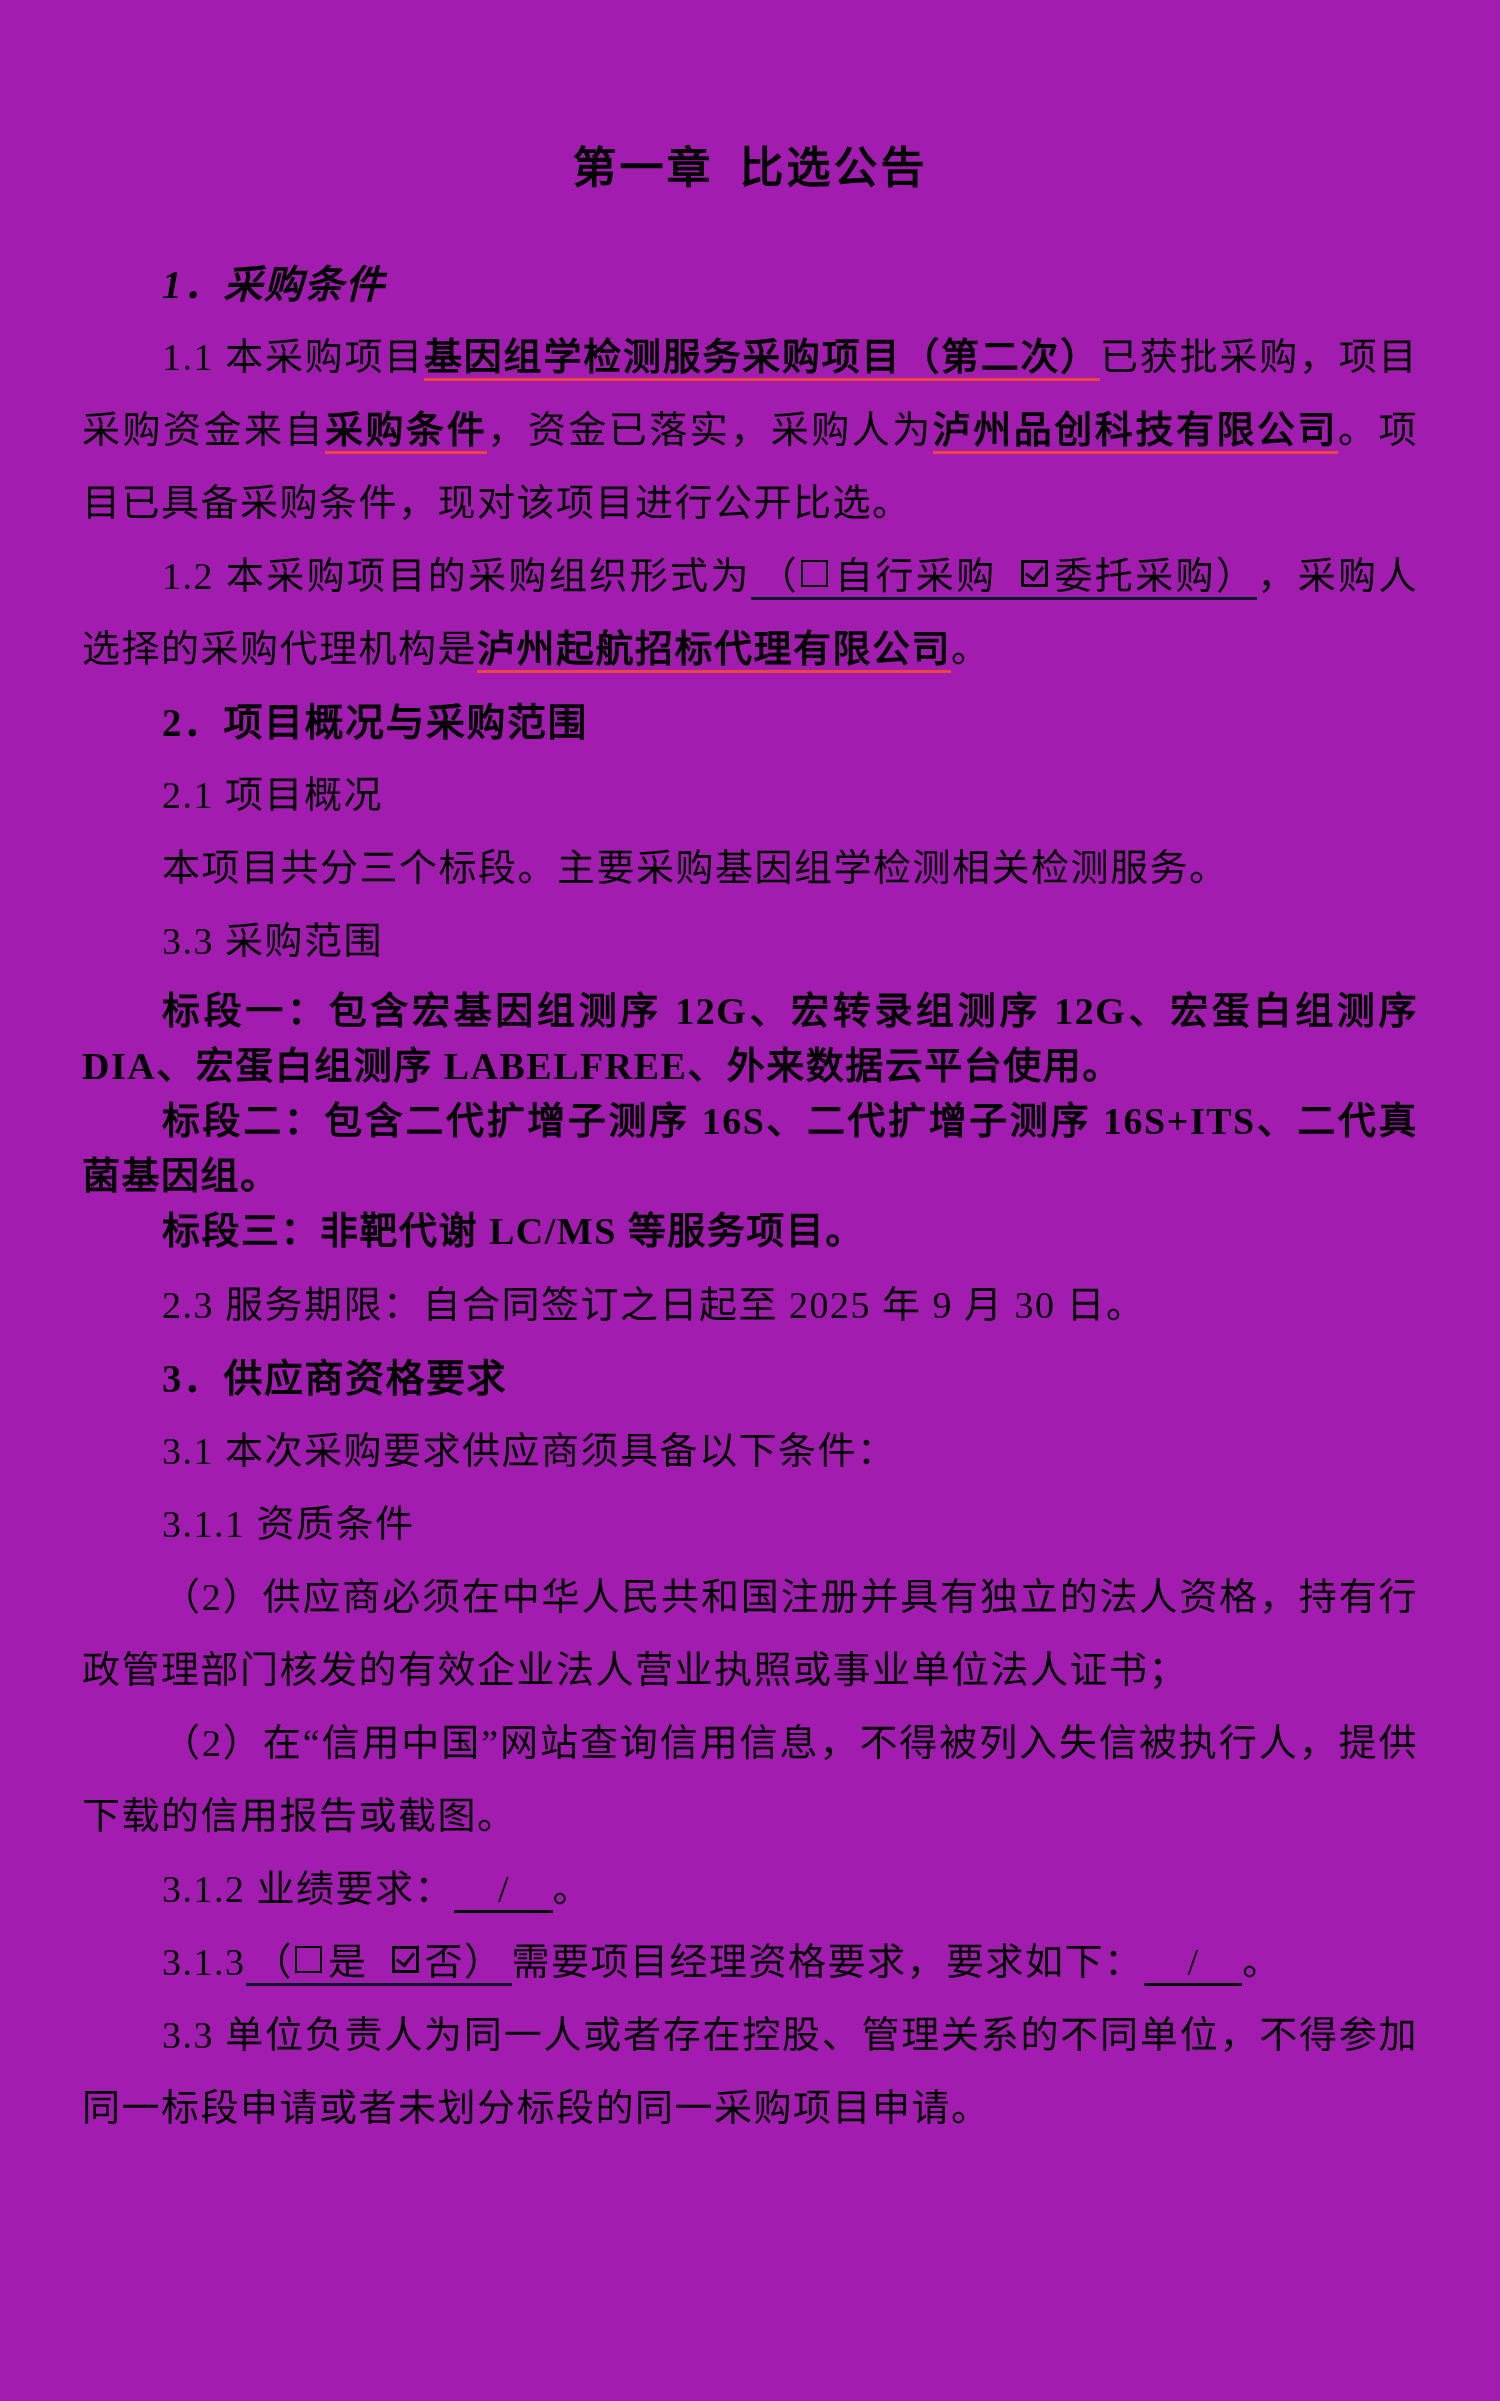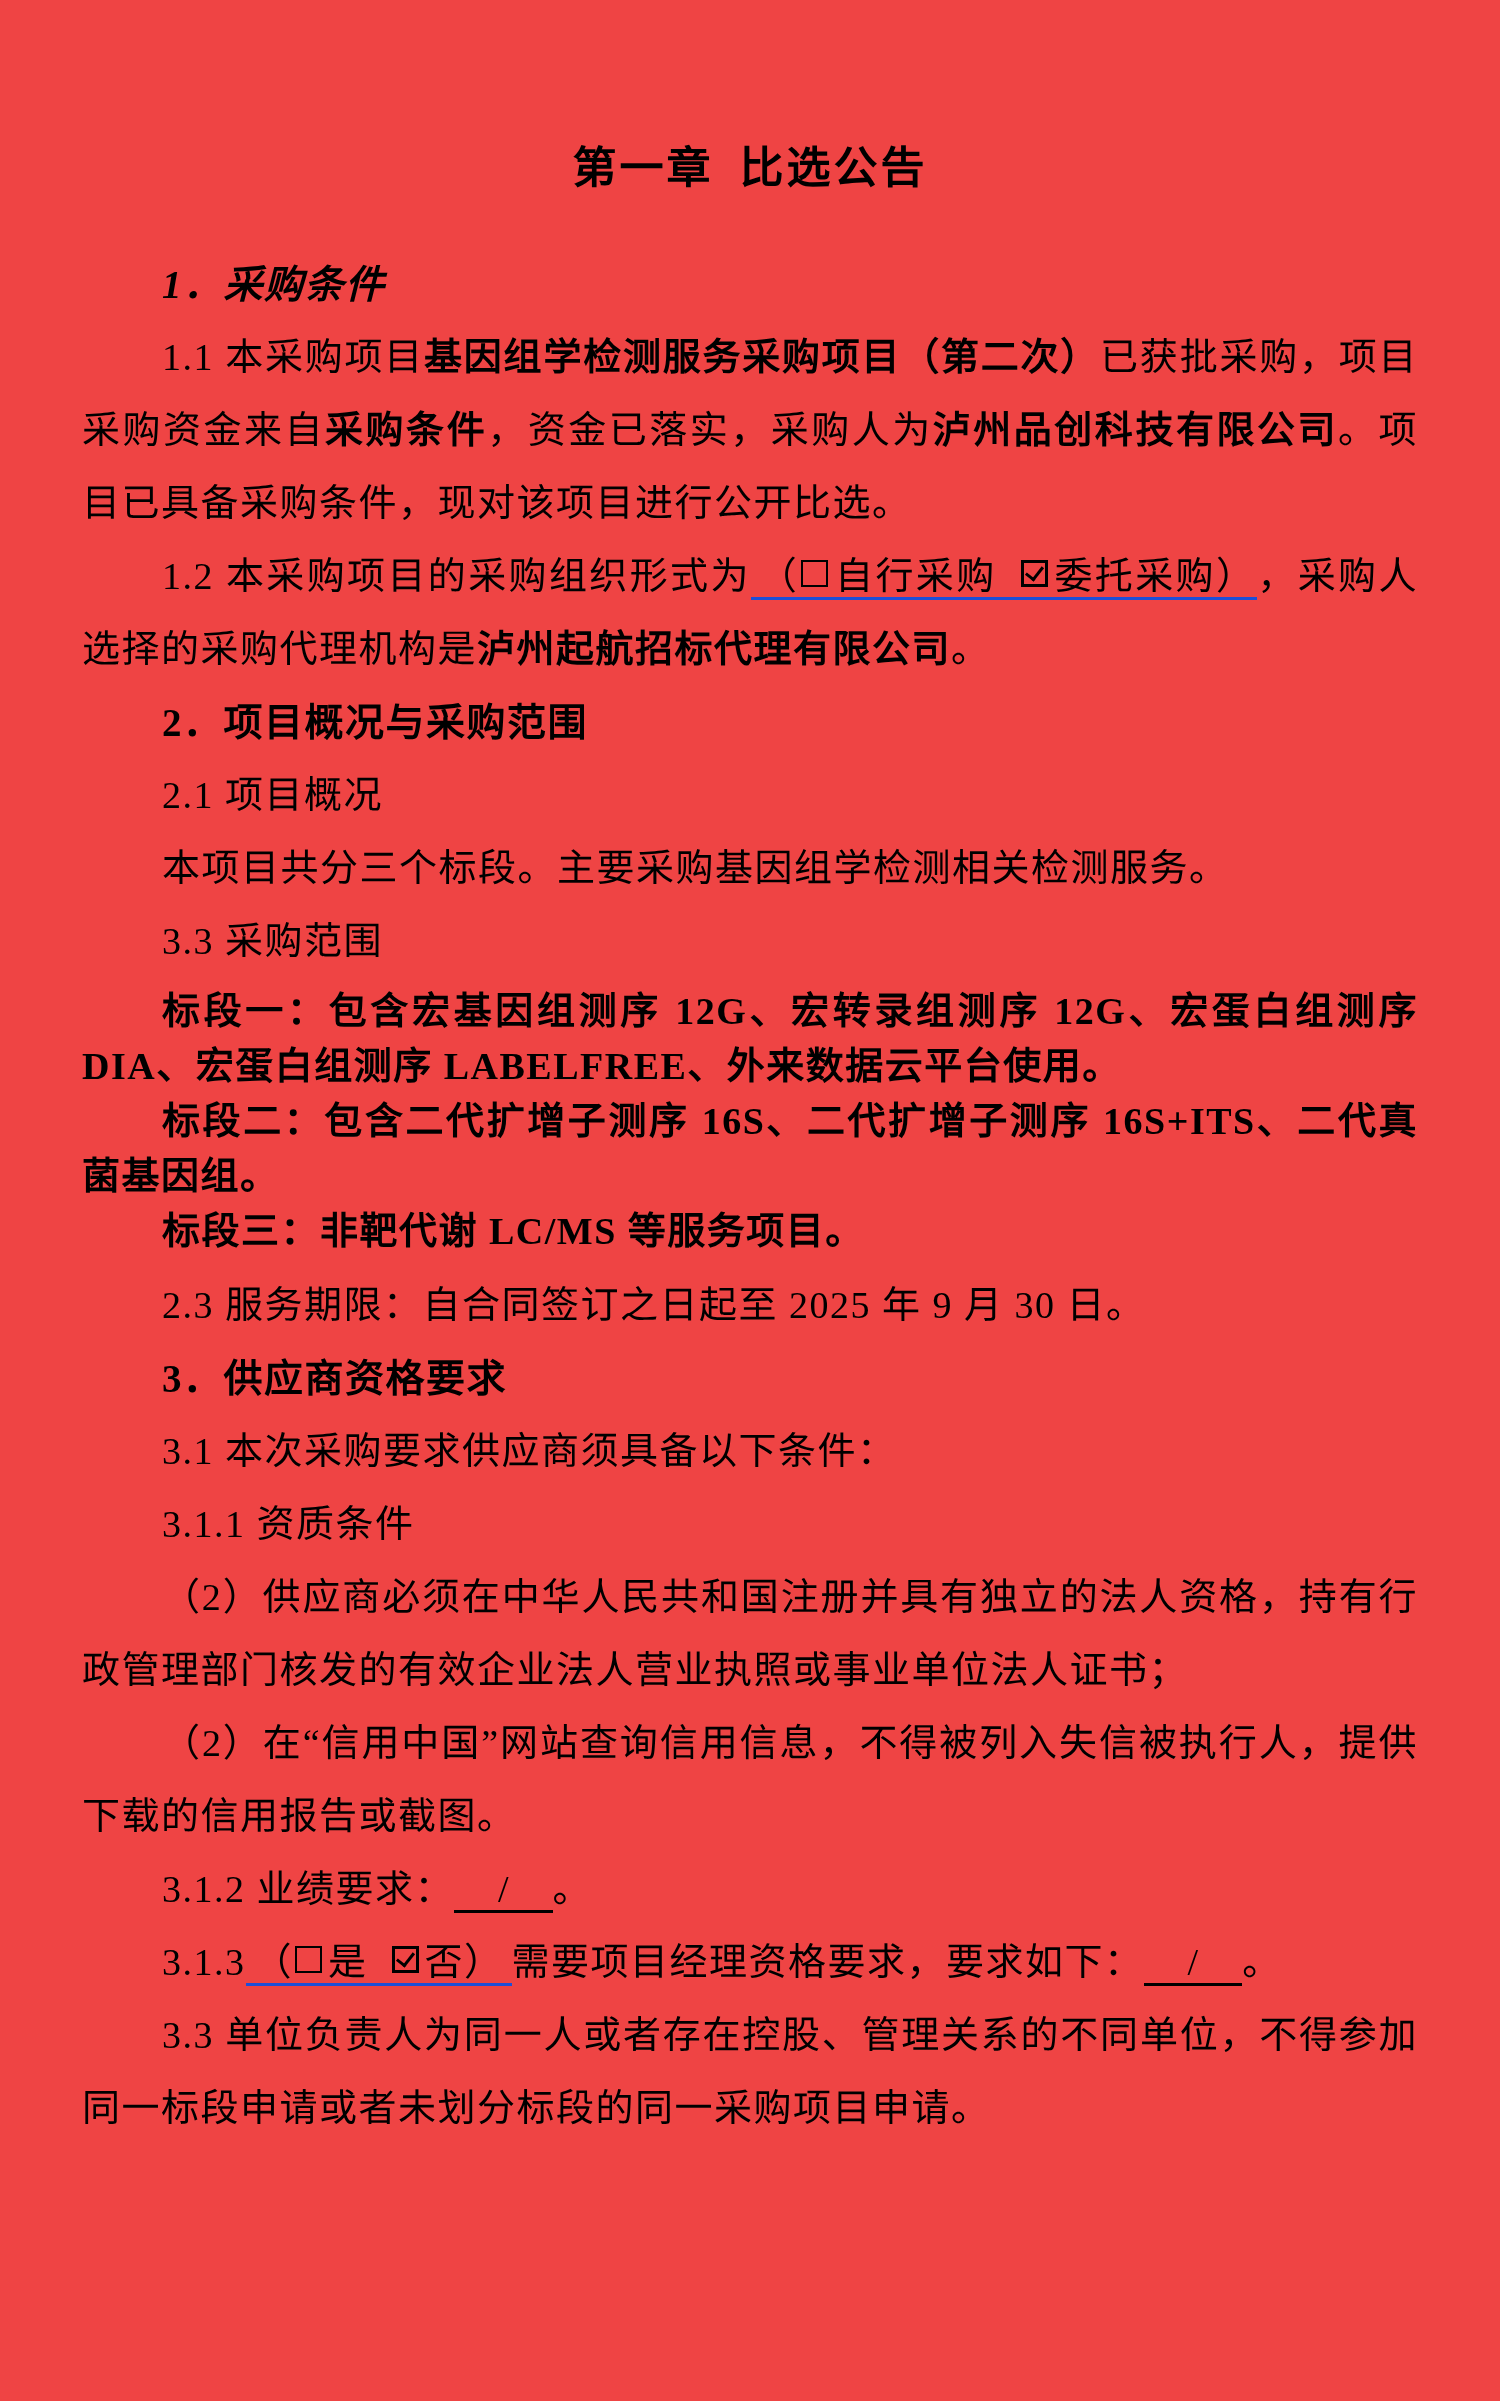--- a/index.html
+++ b/index.html
@@ -1,21 +1,21 @@
 <!DOCTYPE html>
 <html lang="zh-CN"><head>
 <meta charset="utf-8">
 <style>
   * { box-sizing: border-box; }
   html, body { margin: 0; padding: 0; background: #ffffff; }
   .page {
     position: relative;
     width: 1500px;
     height: 2401px;
-    background: #ef4444;
+    background: #a21caf;
     color: #000000;
     font-family: "Liberation Serif", "DejaVu Serif", serif;
     overflow: hidden;
   }
   .content { padding: 0 82px; }
 
   .title {
     margin: 0;
     padding-top: 146px;
     font-size: 44px;
@@ -45,21 +45,21 @@
     text-align: justify;
   }
   .tight { line-height: 55px; font-weight: bold; }
   .tight-first { margin-top: 6px; }
   .after-tight { margin-top: 10px; }
 
   
   .bu { font-weight: bold; border-bottom: 3px solid #ef4444; }
 
   
-  .u  { border-bottom: 3px solid #1d4ed8; padding: 0 8px; }
+  .u  { border-bottom: 3px solid #0f172a; padding: 0 8px; }
   .u-wide { padding-left: 8px; padding-right: 20px; }
 
   
   .blank {
     border-bottom: 3px solid #000;
     padding: 0 44px;
     letter-spacing: 0;
   }
 
   

